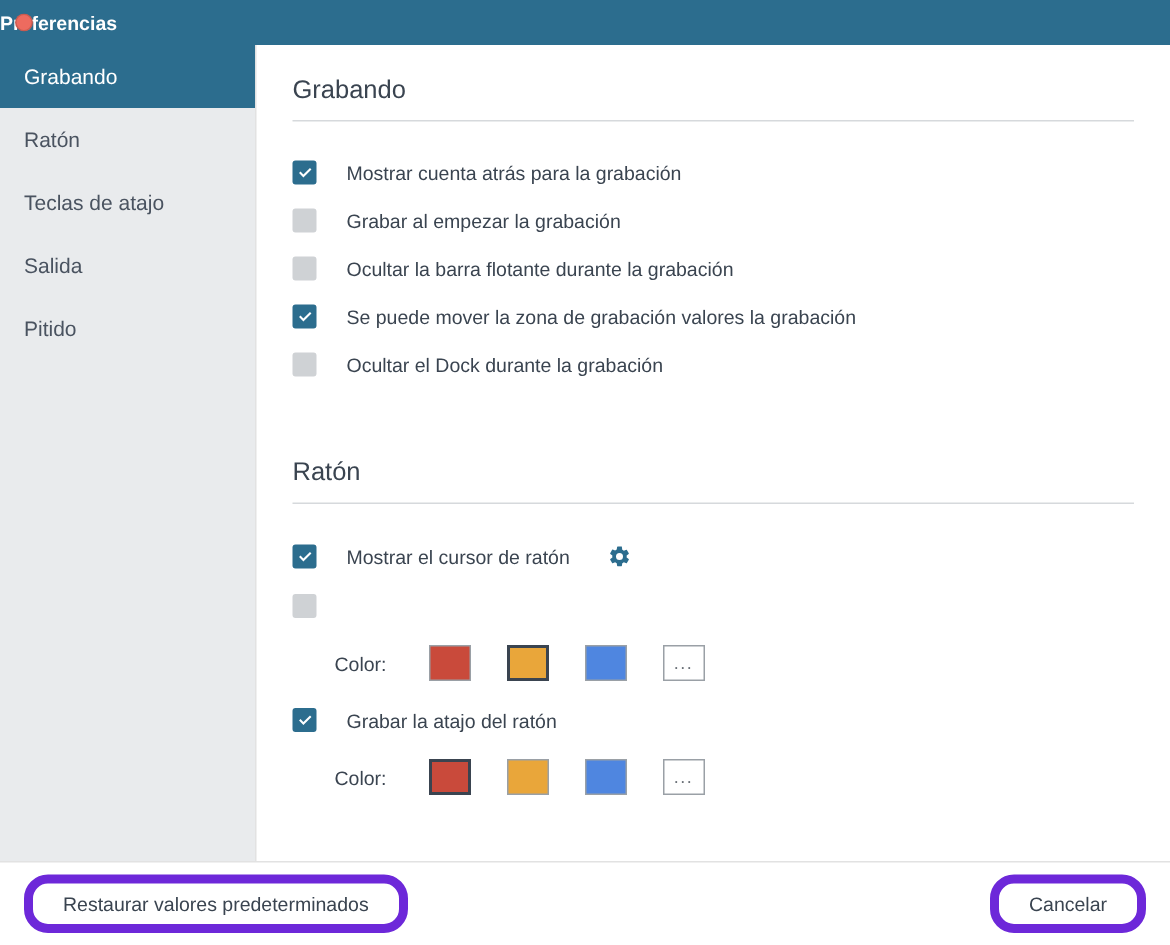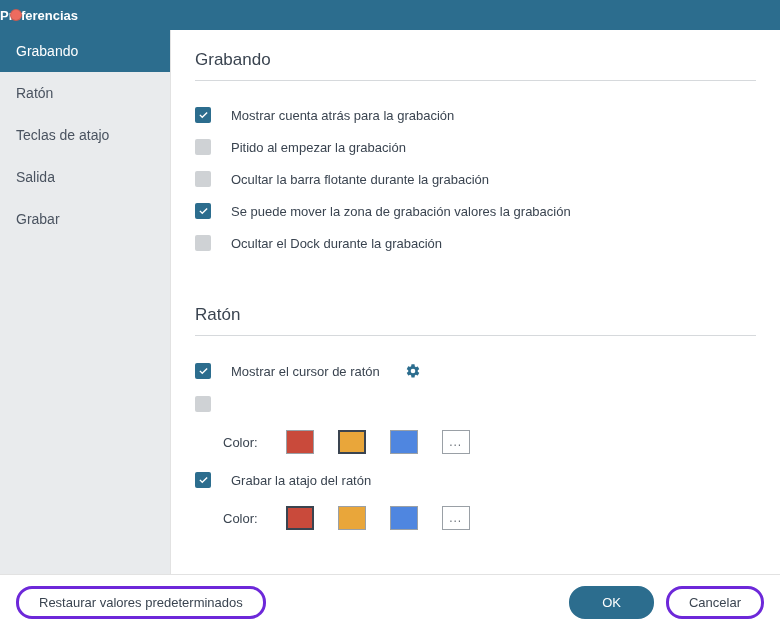--- a/index.html
+++ b/index.html
@@ -151,21 +151,21 @@
     align-items: center;
     padding: 0 16px;
     gap: 12px;
     background: #fff;
   }
   .btn {
     border-radius: 16px;
     padding: 6px 20px;
     font-size: 13px;
     cursor: pointer;
-    border: 3px solid #6d28d9;
+    border: 6px solid #6d28d9;
     background: #fff;
     color: #3a4450;
   }
   .btn.primary {
     background: #2c6d8e;
     color: #fff;
     border-color: #2c6d8e;
     padding: 6px 30px;
   }
   .footer-spacer { flex: 1; }
@@ -178,38 +178,38 @@
   <span>Preferencias</span>
 </div>
 
 <div class="body">
 
   <div class="sidebar">
     <div class="sidebar-item active">Grabando</div>
     <div class="sidebar-item">Ratón</div>
     <div class="sidebar-item">Teclas de atajo</div>
     <div class="sidebar-item">Salida</div>
-    <div class="sidebar-item">Grabar</div>
+    <div class="sidebar-item">Pitido</div>
   </div>
 
   <div class="content">
 
     <div class="section-title">Grabando</div>
 
     <div class="option-row">
       <div class="checkbox checked">
           <svg viewBox="0 0 16 16">
             <path d="M6.2 12L2 7.8l1.4-1.4 2.8 2.8L12.6 3 14 4.4z"></path>
           </svg>
         </div>
       <span class="option-label">Mostrar cuenta atrás para la grabación</span>
     </div>
     <div class="option-row">
       <div class="checkbox unchecked"></div>
-      <span class="option-label">Pitido al empezar la grabación</span>
+      <span class="option-label">Grabar al empezar la grabación</span>
     </div>
     <div class="option-row">
       <div class="checkbox unchecked"></div>
       <span class="option-label">Ocultar la barra flotante durante la grabación</span>
     </div>
     <div class="option-row">
       <div class="checkbox checked">
           <svg viewBox="0 0 16 16">
             <path d="M6.2 12L2 7.8l1.4-1.4 2.8 2.8L12.6 3 14 4.4z"></path>
           </svg>
@@ -267,15 +267,14 @@
     </div>
 
     <div style="height:18px"></div>
 
   </div>
 </div>
 
 <div class="footer">
   <button class="btn">Restaurar valores predeterminados</button>
   <div class="footer-spacer"></div>
-  <button class="btn primary">OK</button>
   <button class="btn">Cancelar</button>
 </div>
 
 </body></html>

